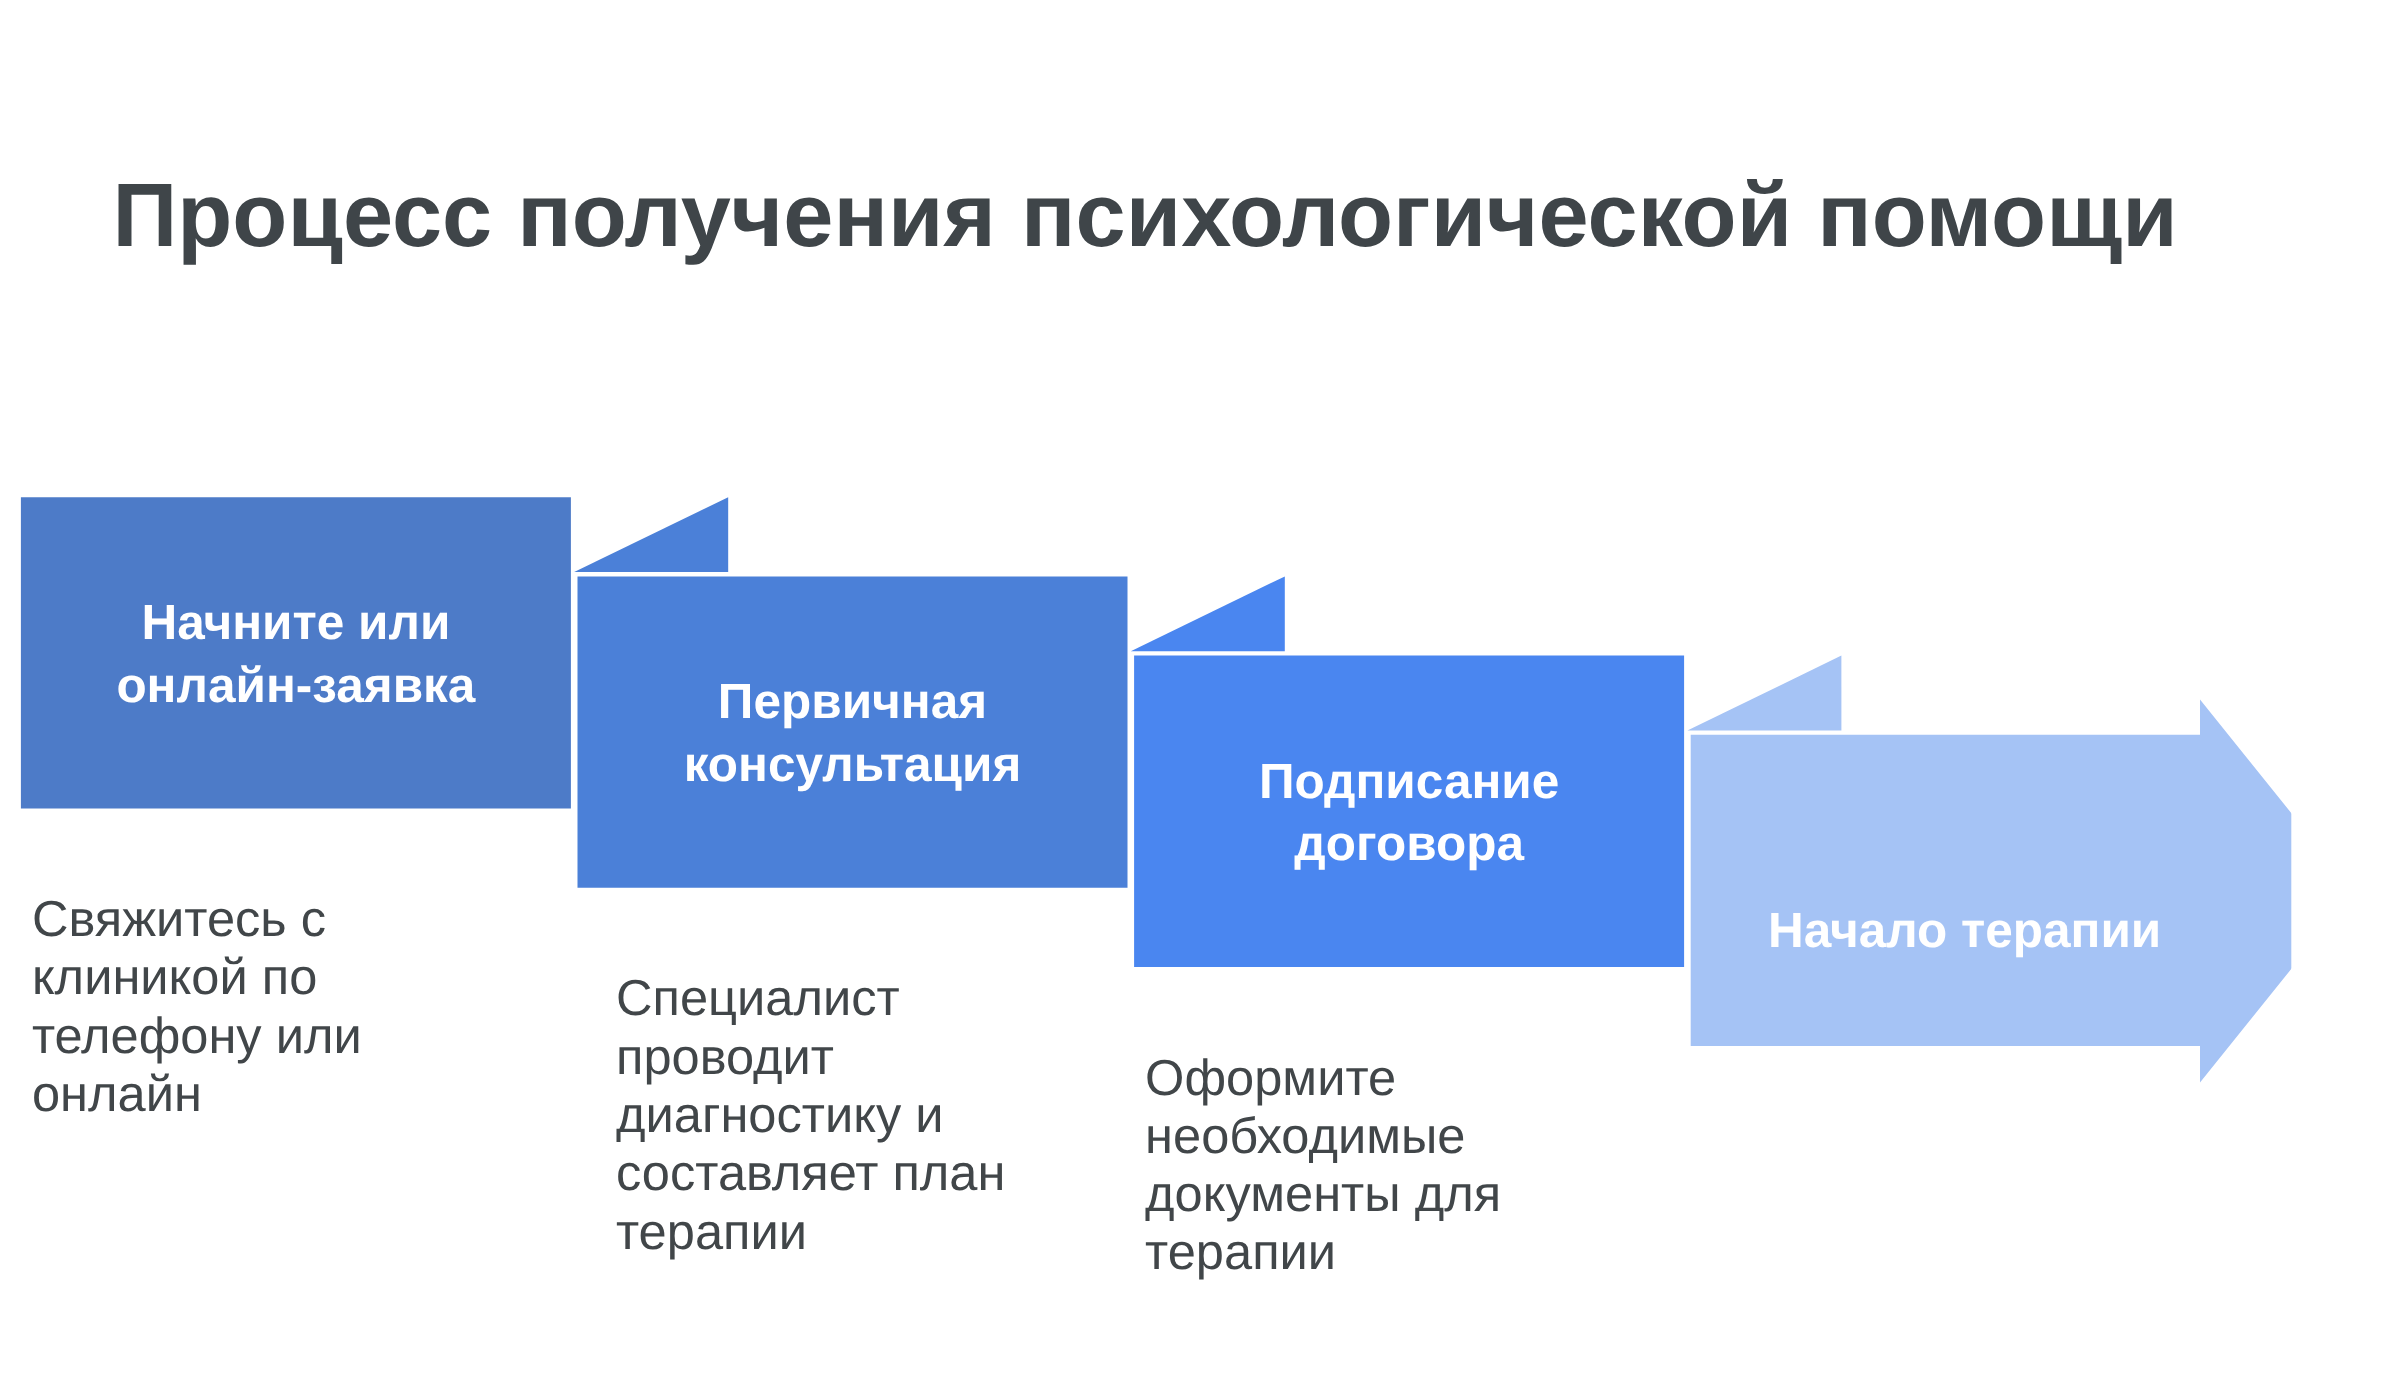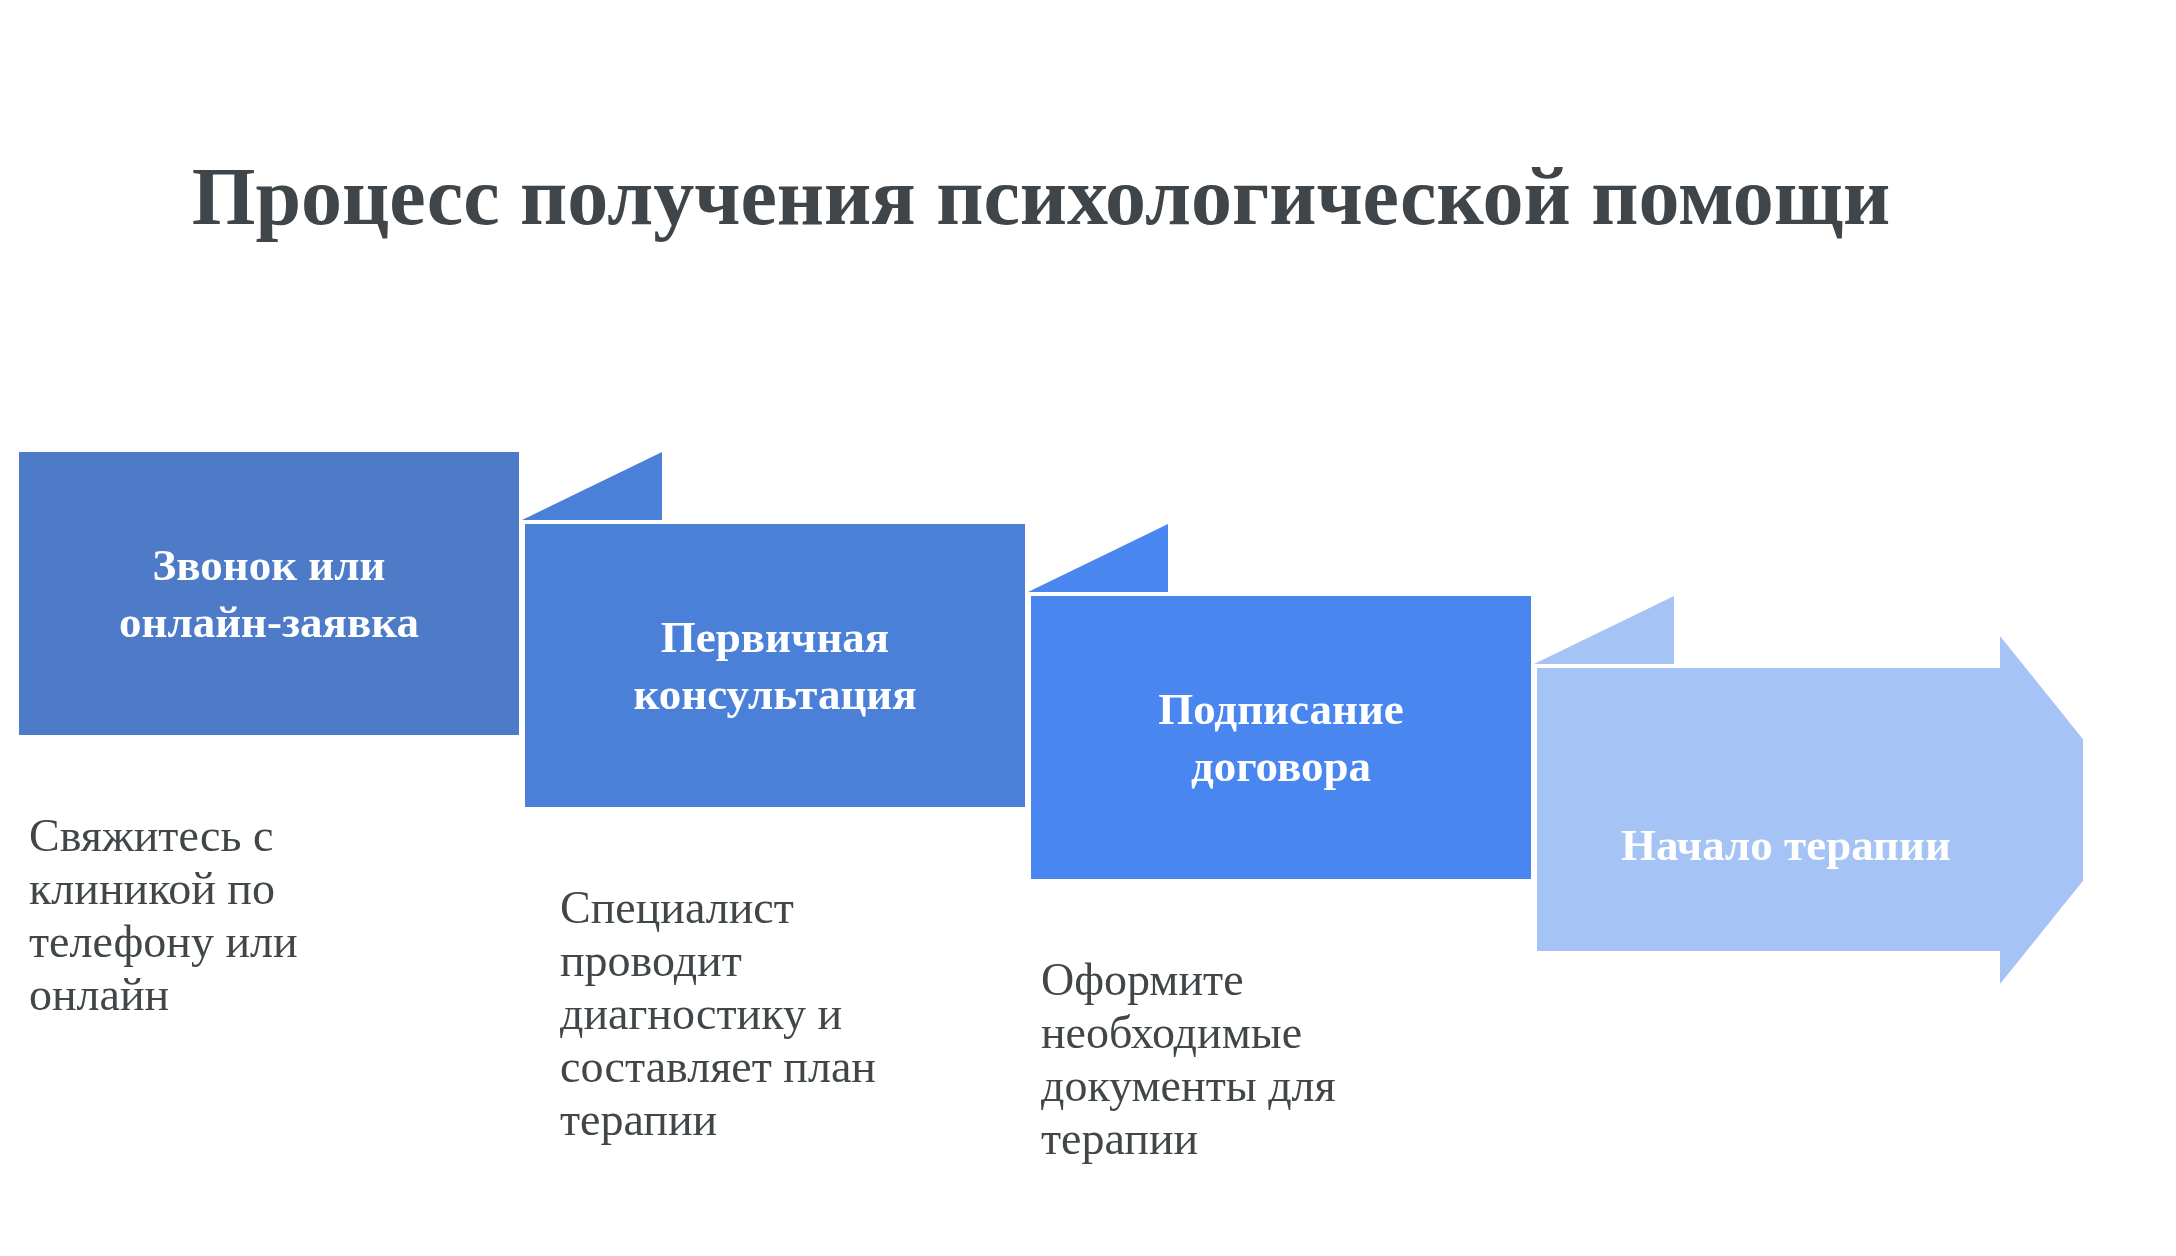--- a/index.html
+++ b/index.html
@@ -6,21 +6,21 @@
     margin: 0;
     padding: 0;
     background: #ffffff;
   }
   .canvas {
     position: relative;
     width: 2083px;
     height: 1256px;
     background: #ffffff;
     overflow: hidden;
-    font-family: Liberation Serif, serif;
+    font-family: Liberation Sans, sans-serif;
   }
   .page-title {
     position: absolute;
     left: 0;
     top: 152px;
     width: 2082px;
     margin: 0;
     text-align: center;
     font-size: 82px;
     line-height: 1.1;
@@ -68,21 +68,21 @@
     <polygon points="522,520 662,452 662,520" fill="#4B80D8"></polygon>
     <polygon points="525,524 1025,524 1025,807 525,807" fill="#4B80D8"></polygon>
 
     <polygon points="1028,592 1168,524 1168,592" fill="#4A86F0"></polygon>
     <polygon points="1031,596 1531,596 1531,879 1031,879" fill="#4A86F0"></polygon>
 
     <polygon points="1534,664 1674,596 1674,664" fill="#A5C3F5"></polygon>
     <polygon points="1537,668 2000,668 2000,636 2140,810 2000,984 2000,951 1537,951" fill="#A5C3F5"></polygon>
   </svg>
 
-  <div class="step-label" style="left:19px;  top:452px; width:500px; height:283px;">Звонок или
+  <div class="step-label" style="left:19px;  top:452px; width:500px; height:283px;">Начните или
 онлайн-заявка</div>
   <div class="step-label" style="left:525px; top:524px; width:500px; height:283px;">Первичная
 консультация</div>
   <div class="step-label" style="left:1031px;top:596px; width:500px; height:283px;">Подписание
 договора</div>
   <div class="step-label" style="left:1537px;top:668px; width:498px; height:283px;margin-top:36px;">Начало терапии</div>
 
   <div class="step-desc" style="left:29px;  top:809px;  width:480px;">Свяжитесь с
 клиникой по
 телефону или

